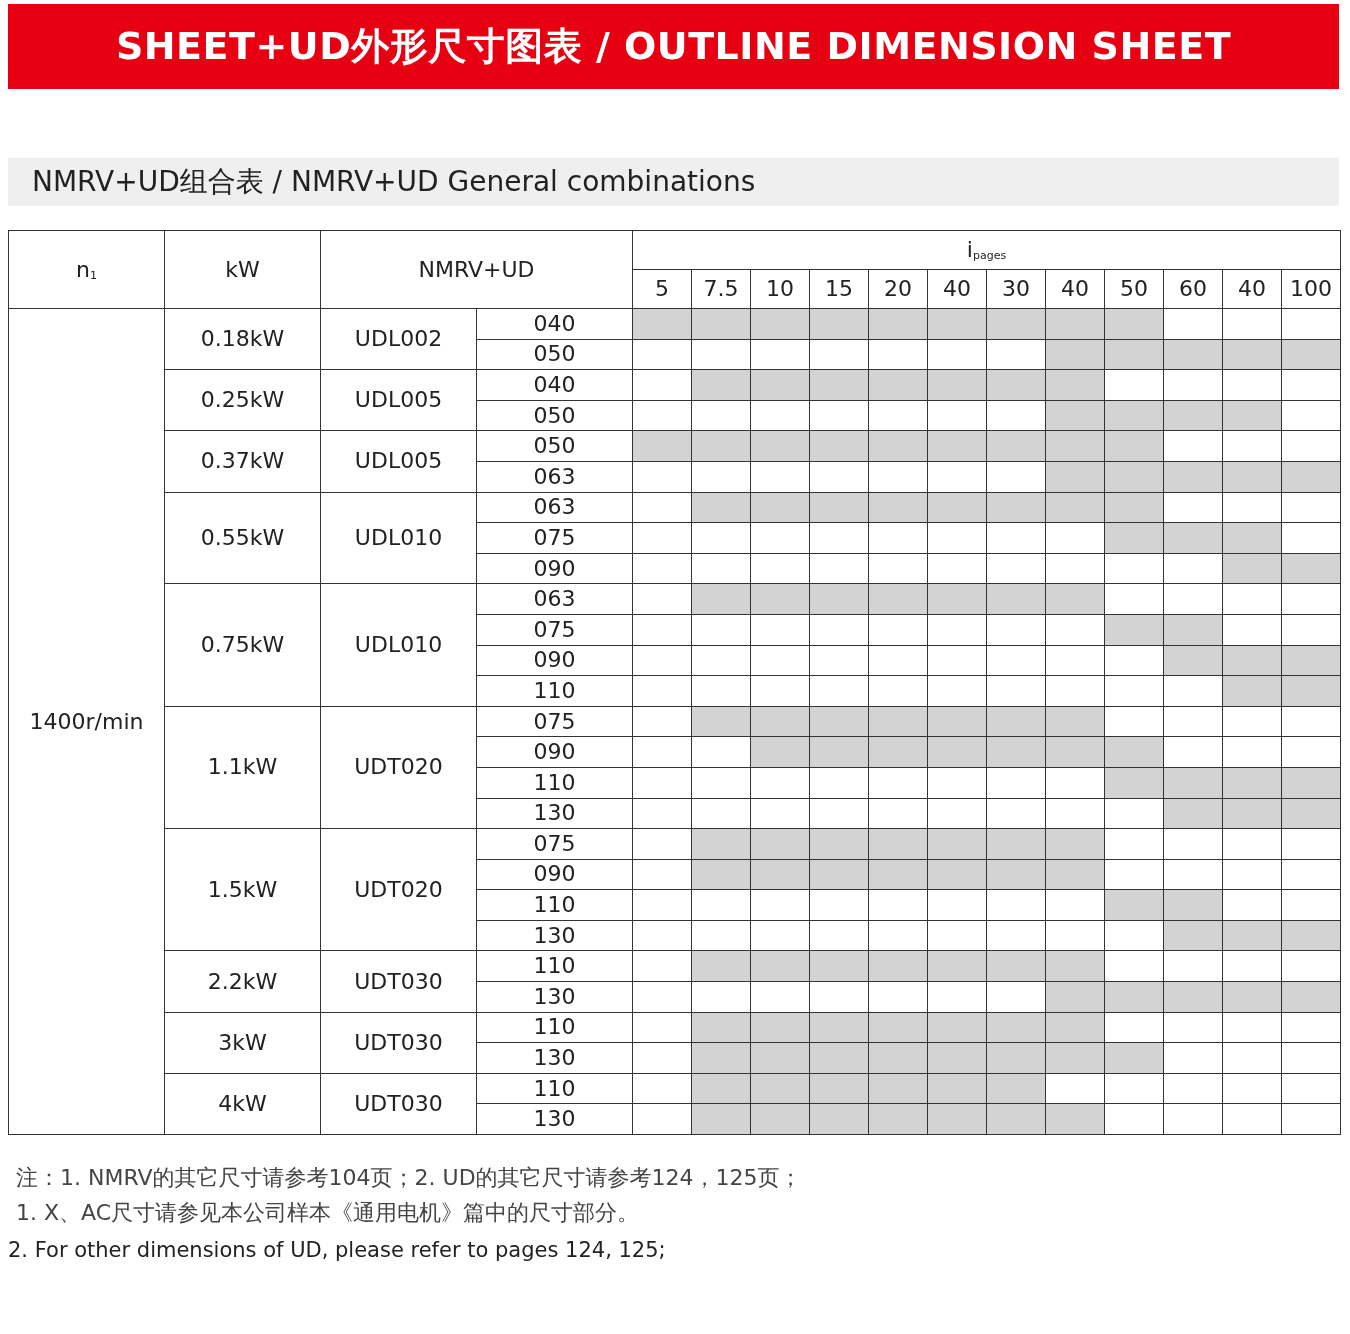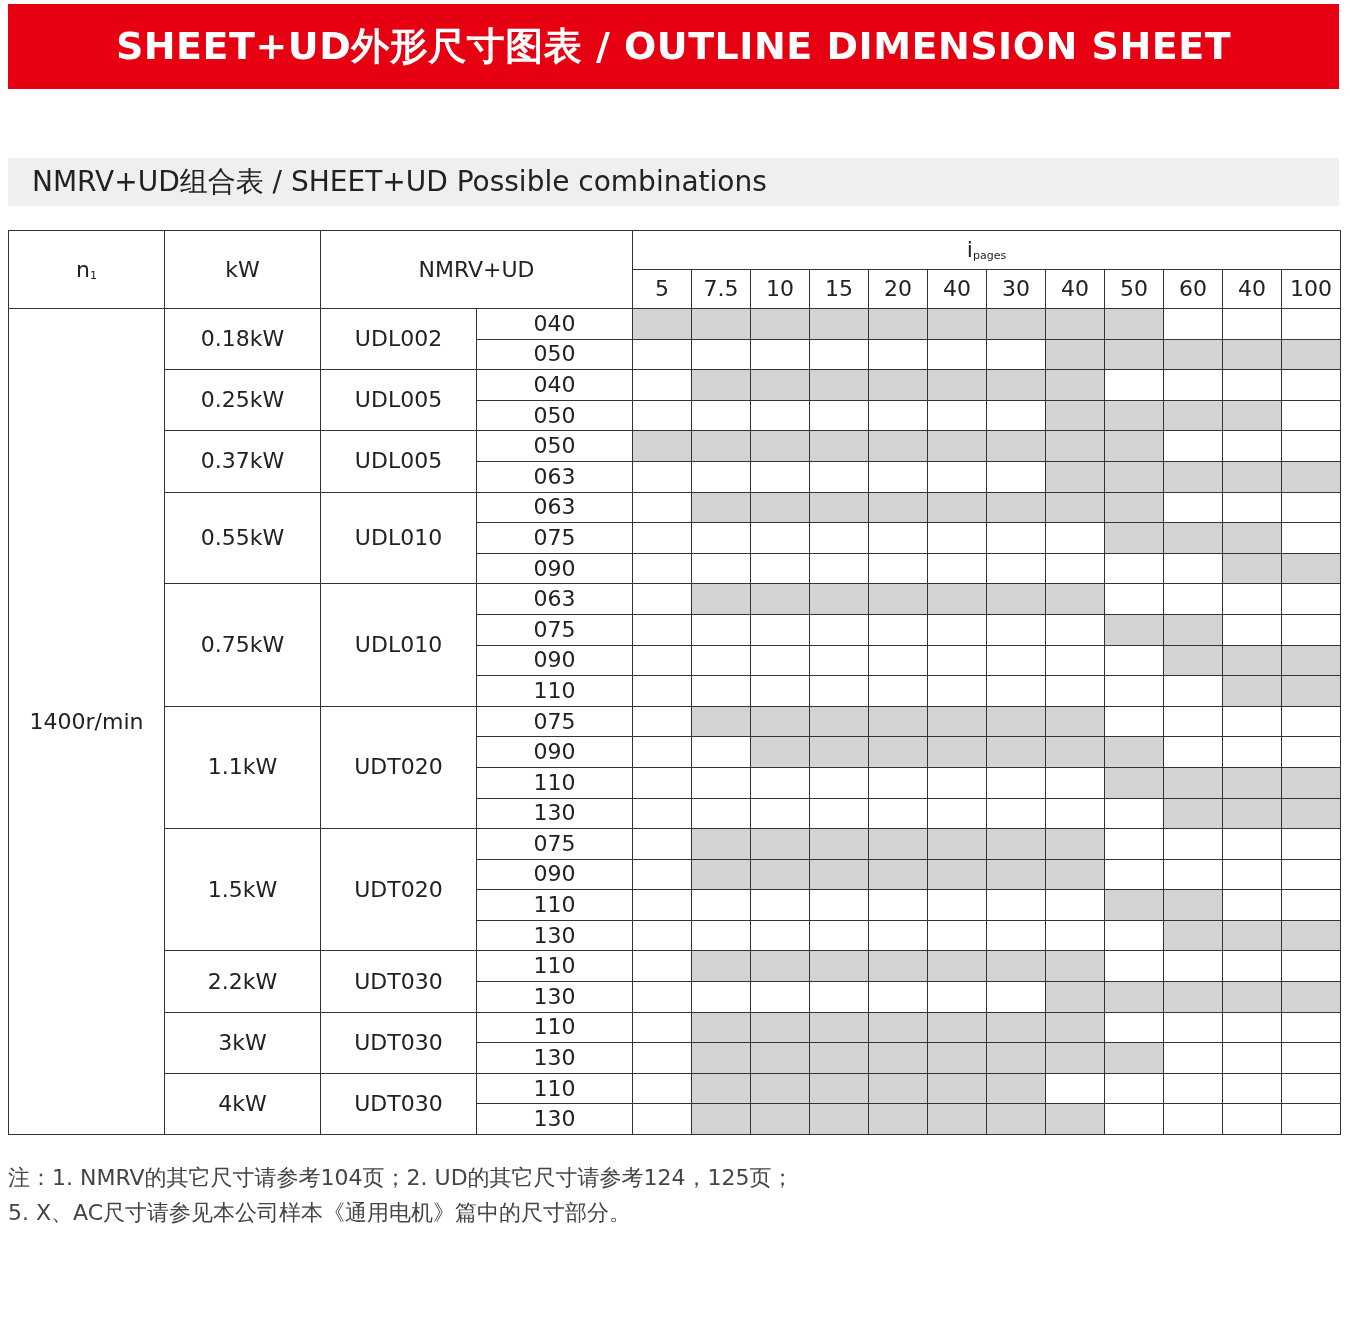--- a/index.html
+++ b/index.html
@@ -13,31 +13,31 @@
   table.grid tr.h2 td{height:38px;}
   table.grid tr.r td{height:29.6px;}
   td.shade{background:#d3d3d3;}
   td.sub{font-size:22px;}
   .inmrv{font-size:20px;}
   .inmrv sub{font-size:11px;vertical-align:-2px;}
   .n1 sub{font-size:11px;vertical-align:-2px;}
   .notes{position:absolute;left:8px;top:1160px;width:1330px;}
   .notes .cn{font-size:22px;color:#444;line-height:35px;}
   .notes .en{font-size:21px;color:#222;line-height:29px;}
-  .notes .cn-block{margin-bottom:6px;}
+  .notes .cn-block{margin-bottom:6px;margin-left:8px;}
 </style>
 </head>
 <body>
 
 <div class="banner">
   <span>SHEET+UD外形尺寸图表 / OUTLINE DIMENSION SHEET</span>
 </div>
 
 <div class="subhead">
-  <span>NMRV+UD组合表 / SHEET+UD Possible combinations</span>
+  <span>NMRV+UD组合表 / NMRV+UD General combinations</span>
 </div>
 
 <table class="grid">
   <colgroup>
     <col style="width:156px">
       <col style="width:156px">
       <col style="width:156px">
       <col style="width:156px">
     <col style="width:59px">
       <col style="width:59px">
@@ -498,15 +498,16 @@
         <td></td>
         <td></td>
         <td></td>
       </tr>
     </tbody>
 </table>
 
 <div class="notes">
   <div class="cn-block">
     <div class="cn">注：1. NMRV的其它尺寸请参考104页；2. UD的其它尺寸请参考124，125页；</div>
-    <div class="cn">5. X、AC尺寸请参见本公司样本《通用电机》篇中的尺寸部分。</div>
+    <div class="cn">1. X、AC尺寸请参见本公司样本《通用电机》篇中的尺寸部分。</div>
   </div>
+  <div class="en">2. For other dimensions of UD, please refer to pages 124, 125;</div>
 </div>
 
 </body></html>

